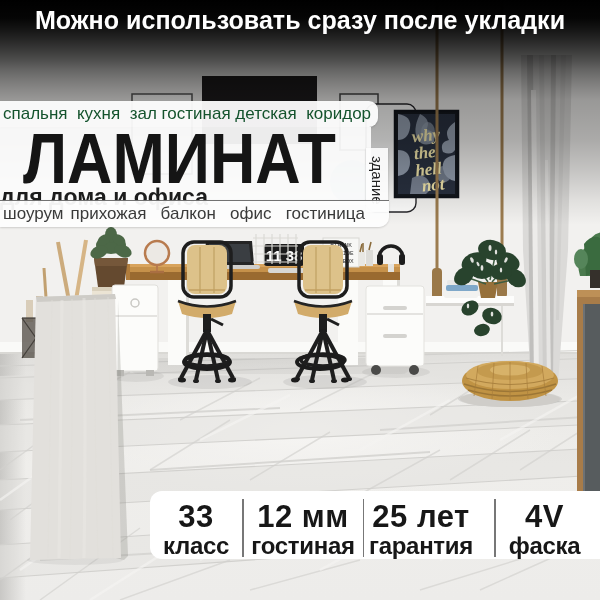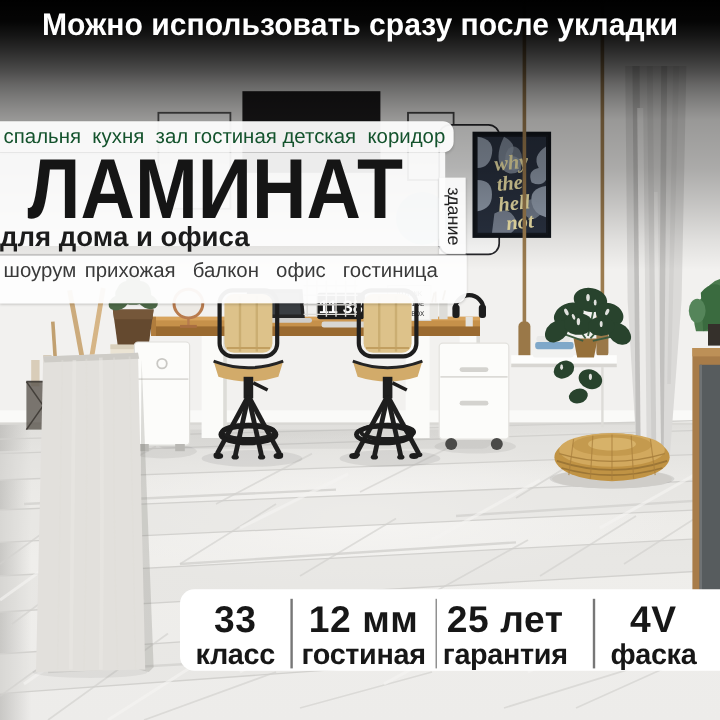--- a/index.html
+++ b/index.html
@@ -25,21 +25,21 @@
     text-align:center;line-height:40px;transform:scaleX(0.965);transform-origin:300px 0;white-space:nowrap;}
   #strip1{left:0;top:101px;width:378px;height:26px;background:rgba(253,253,253,0.95);
     border-radius:0 9px 9px 0;box-shadow:0 1px 2px rgba(0,0,0,0.15);}
   #strip1 span{display:block;font-size:17px;color:#14532d;line-height:26px;padding-left:3px;white-space:nowrap;}
   #block2{left:0;top:127px;width:371px;height:78px;background:rgba(253,253,253,0.93);}
   #lam{position:absolute;left:23px;top:-9px;font-size:71px;font-weight:bold;color:#151515;white-space:nowrap;transform:scaleX(0.885);transform-origin:0 0;}
   #sub{position:absolute;left:0px;top:57px;width:363px;text-align:left;font-size:23px;font-weight:bold;color:#1c1c1c;}
   #zdstrip{left:366px;top:148px;width:22px;height:64px;background:rgba(253,253,253,0.9);box-shadow:0 1px 2px rgba(0,0,0,0.2);}
   #zd{position:absolute;left:0;top:0;width:22px;height:64px;writing-mode:vertical-rl;
     font-size:15px;color:#222;text-align:center;line-height:22px;}
-  #strip3{left:0;top:212px;width:389px;height:41px;background:rgba(253,253,253,0.95);
+  #strip3{left:0;top:200px;width:389px;height:27px;background:rgba(253,253,253,0.95);
     border-radius:0 0 10px 0;box-shadow:0 1px 2px rgba(0,0,0,0.15);border-top:1px solid rgba(40,40,40,0.65);box-sizing:border-box;}
   #strip3 span{display:block;font-size:17px;color:#3a3a3a;line-height:25px;padding-left:3px;white-space:nowrap;word-spacing:2.4px;}
   #banner{left:136px;top:491px;width:464px;height:68px;background:#fff;border-radius:12px 0 0 12px;
     display:flex;margin-left:14px;}
   .col{position:relative;display:flex;flex-direction:column;justify-content:center;align-items:center;color:#171717;padding-top:6px;}
   .col .big{font-size:31px;font-weight:bold;line-height:32px;letter-spacing:0.5px;}
   .col .small{font-size:24px;font-weight:bold;line-height:20px;margin-top:3px;letter-spacing:-0.3px;}
   .sep{width:1.5px;background:#777;height:58px;margin-top:8px;}
   .c1{width:92px;} .c2{width:119px;} .c3{width:130px;padding-right:16px;box-sizing:border-box;}
   .c4{width:116px;padding-right:18px;box-sizing:border-box;}

